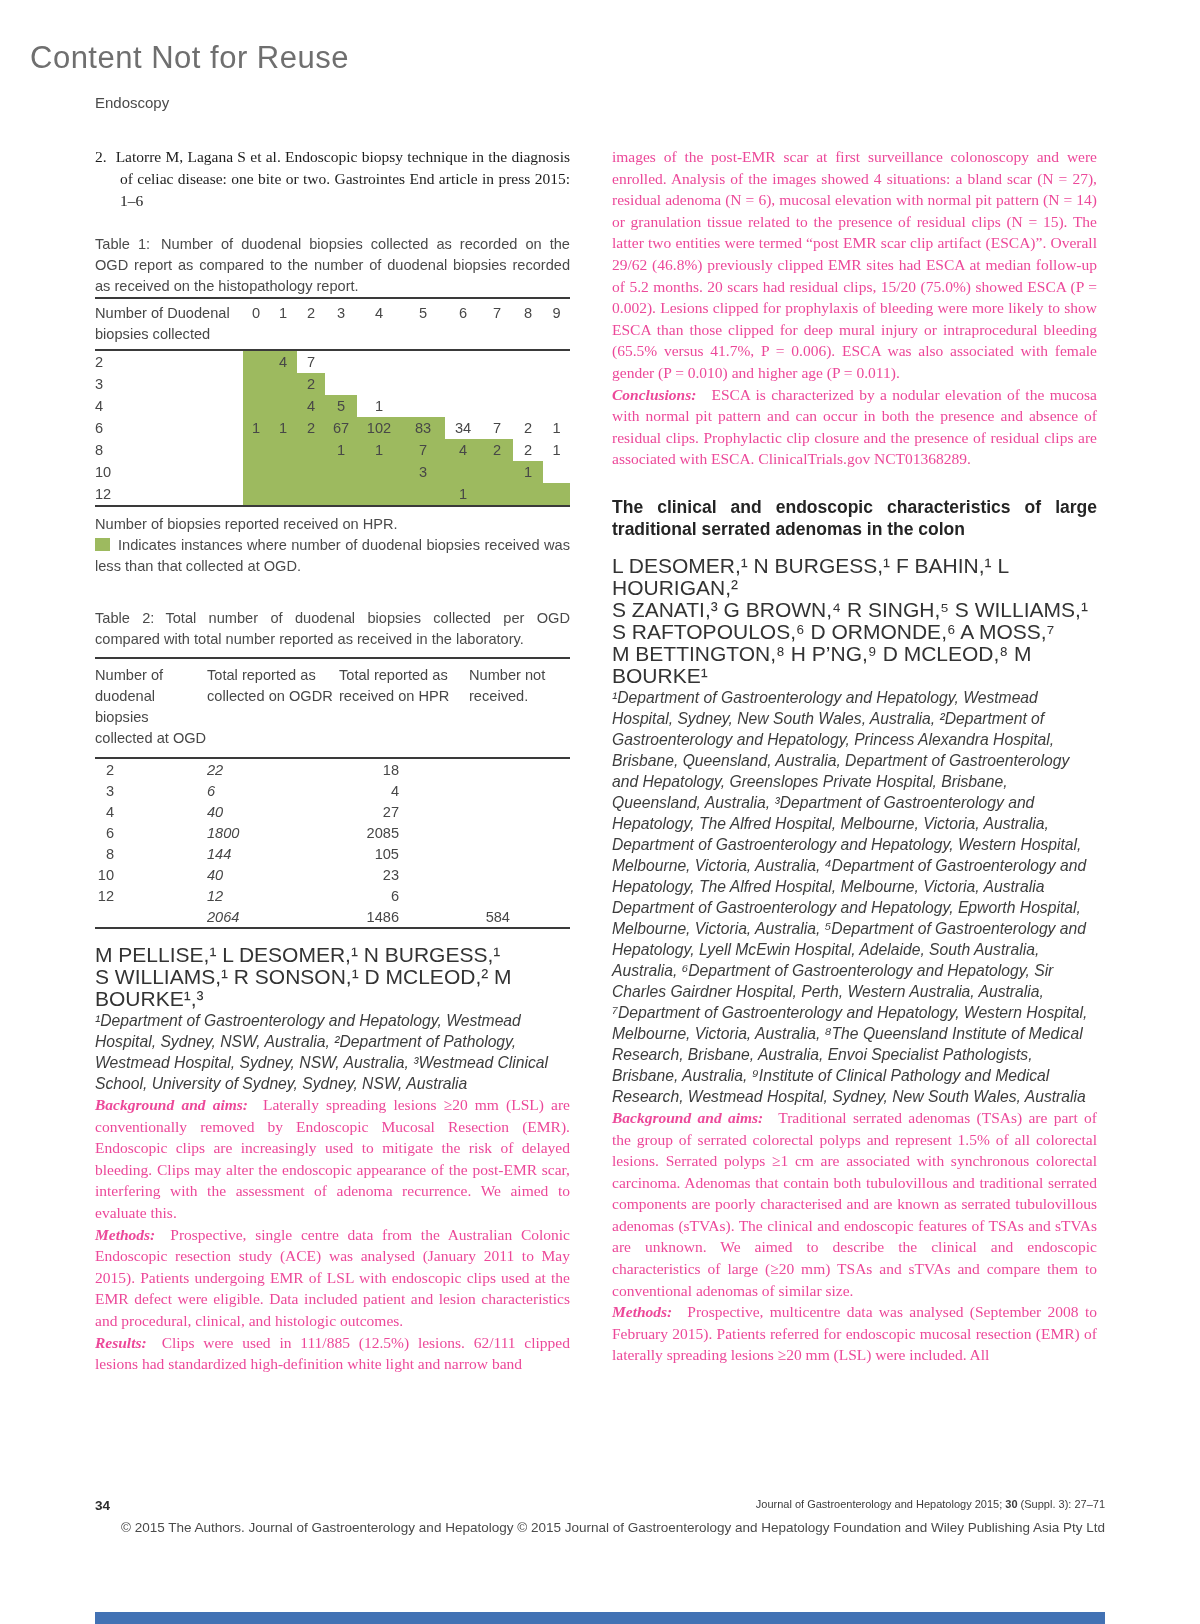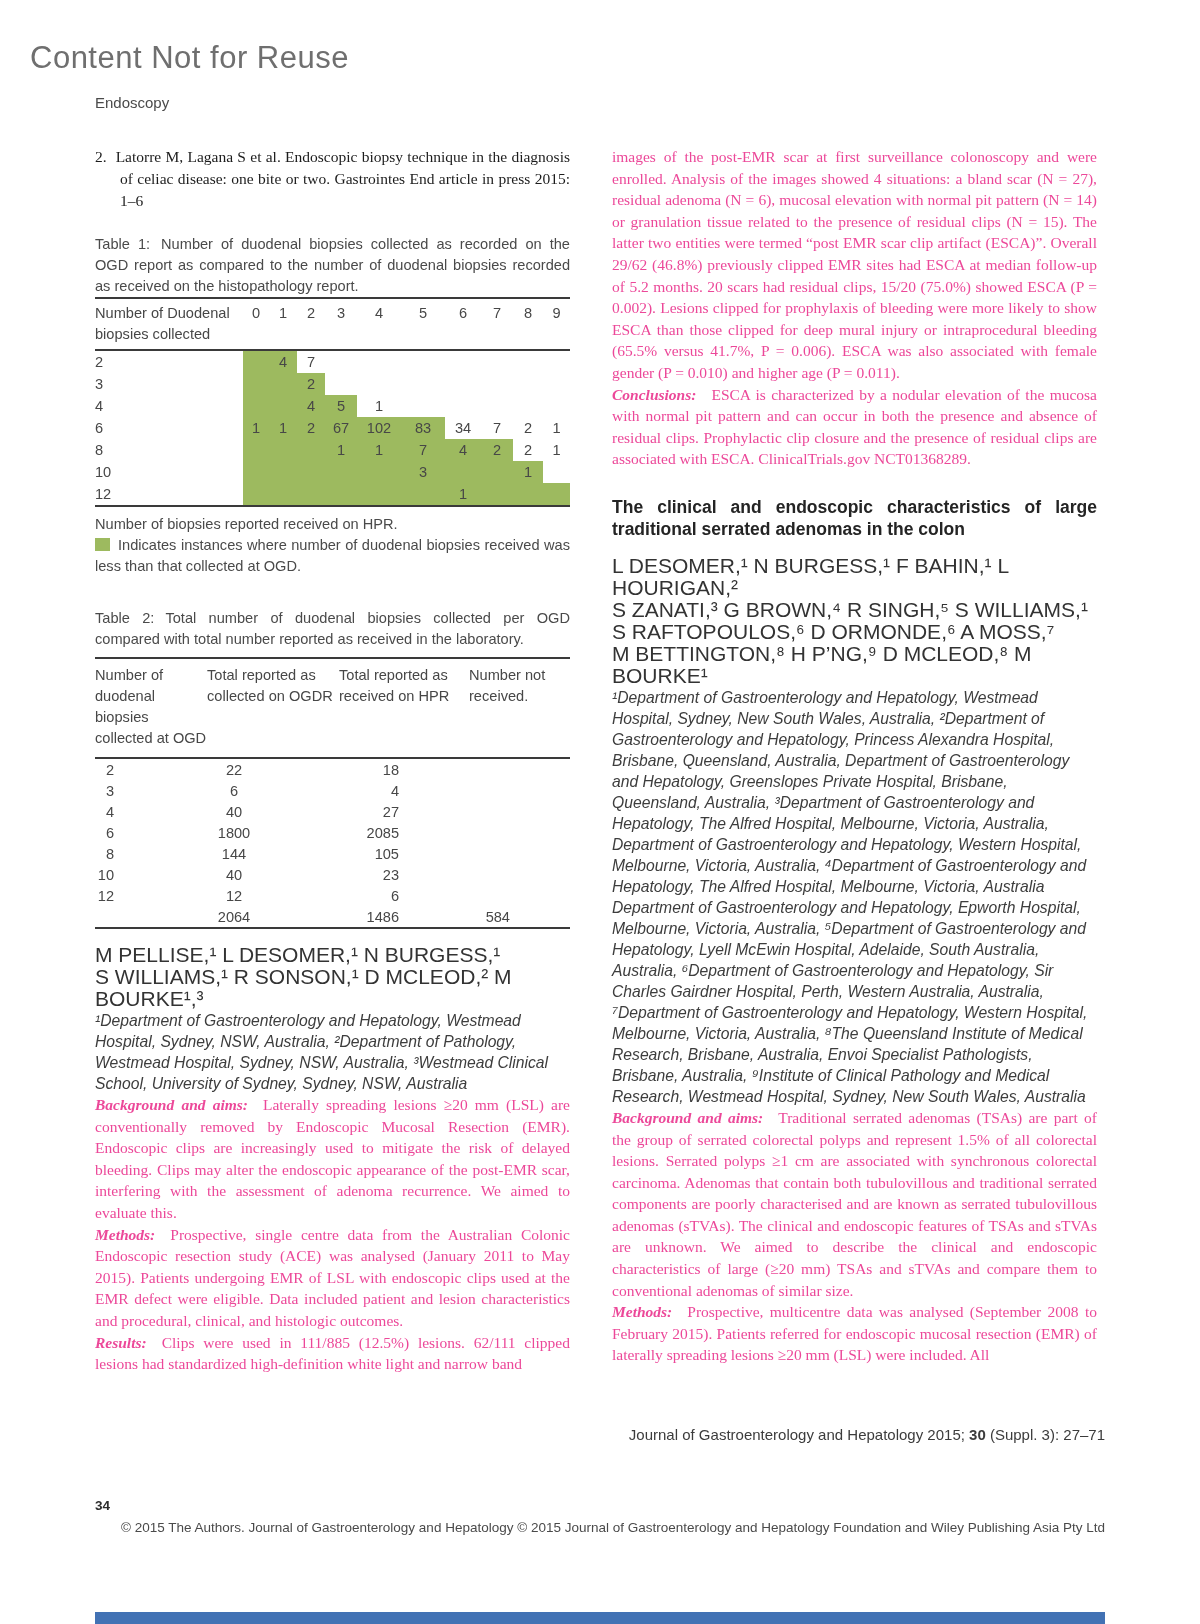--- a/index.html
+++ b/index.html
@@ -31,38 +31,38 @@
   .tfoot-note{font-size:14.6px;line-height:21px;color:#4a4a4a;margin:7px 0 0 0;}
   .legend{font-size:14.6px;line-height:21px;color:#4a4a4a;text-align:justify;margin:0;}
   .swatch{display:inline-block;width:15px;height:13px;background:#9dba5f;margin-right:8px;vertical-align:-1px;}
 
   .t2cap{margin-top:31px;margin-bottom:7px;}
   #table2 th{font-weight:normal;text-align:left;vertical-align:top;padding:6px 0 8px 0;
              border-top:2px solid #3a3a3a;border-bottom:2px solid #3a3a3a;font-size:14.6px;line-height:21px;}
   #table2 td{height:21px;padding:0;font-size:14.6px;}
   #table2 td:nth-child(1){text-align:left;}
   #table2 td:nth-child(1) .labspan{display:inline-block;width:19px;text-align:right;}
-  #table2 td:nth-child(2){text-align:center;padding-right:78px;}
+  #table2 td:nth-child(2){text-align:left;padding-right:78px;font-style:italic;}
   #table2 td:nth-child(3){text-align:right;padding-right:70px;}
   #table2 td:nth-child(4){text-align:right;padding-right:60px;}
   #table2 tbody tr:last-child td{border-bottom:2px solid #3a3a3a;}
 
   
   .abs-title{font-weight:bold;font-size:17.5px;line-height:22px;color:#242424;text-align:justify;margin:0;}
   .mt-title-left{margin-top:68px;}
   .mt-title-right{margin-top:26px;}
   .authors{font-size:21px;line-height:22px;color:#333333;margin:15px 0 0 0;}
   .affil{font-size:15.7px;line-height:21px;font-style:italic;color:#3d3d3d;margin:0;}
   .body-p{font-family:"Liberation Serif",serif;font-size:15.5px;line-height:21.6px;color:#ec4899;
           text-align:justify;margin:0;}
   .lead{font-weight:bold;font-style:italic;margin-right:15px;}
 
   
   .page-num{position:absolute;left:95px;top:1498px;font-size:13.5px;font-weight:bold;color:#2d2d2d;}
-  .journal-line{position:absolute;right:95px;top:1426px;font-size:15px;color:#3c3c3c;}
+  .journal-line{position:absolute;right:95px;top:1498px;font-size:11px;color:#3c3c3c;}
   .copyright{position:absolute;right:95px;top:1520px;font-size:13.5px;color:#4a4a4a;}
   .footer-bar{position:absolute;left:95px;top:1612px;width:1010px;height:12px;background:#4272b4;}
 </style>
 </head>
 <body>
 
 <div class="page">
 
   <div class="watermark">Content Not for Reuse</div>
   <div class="kicker">Endoscopy</div>

